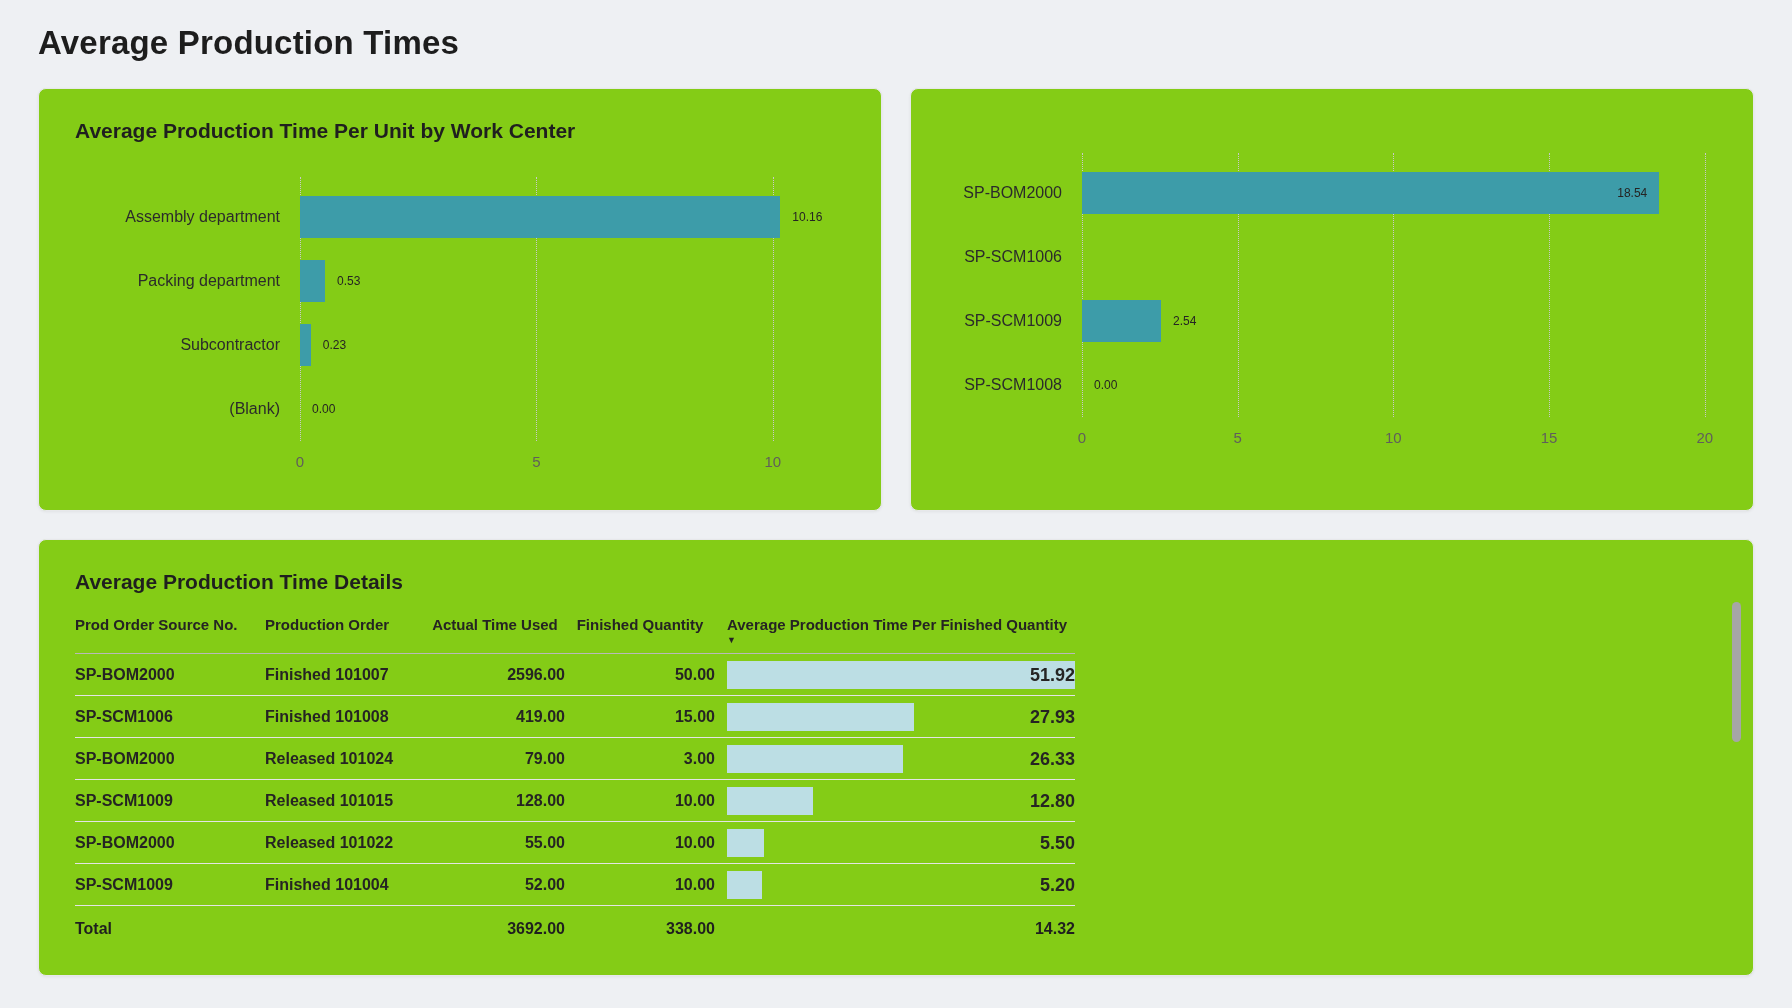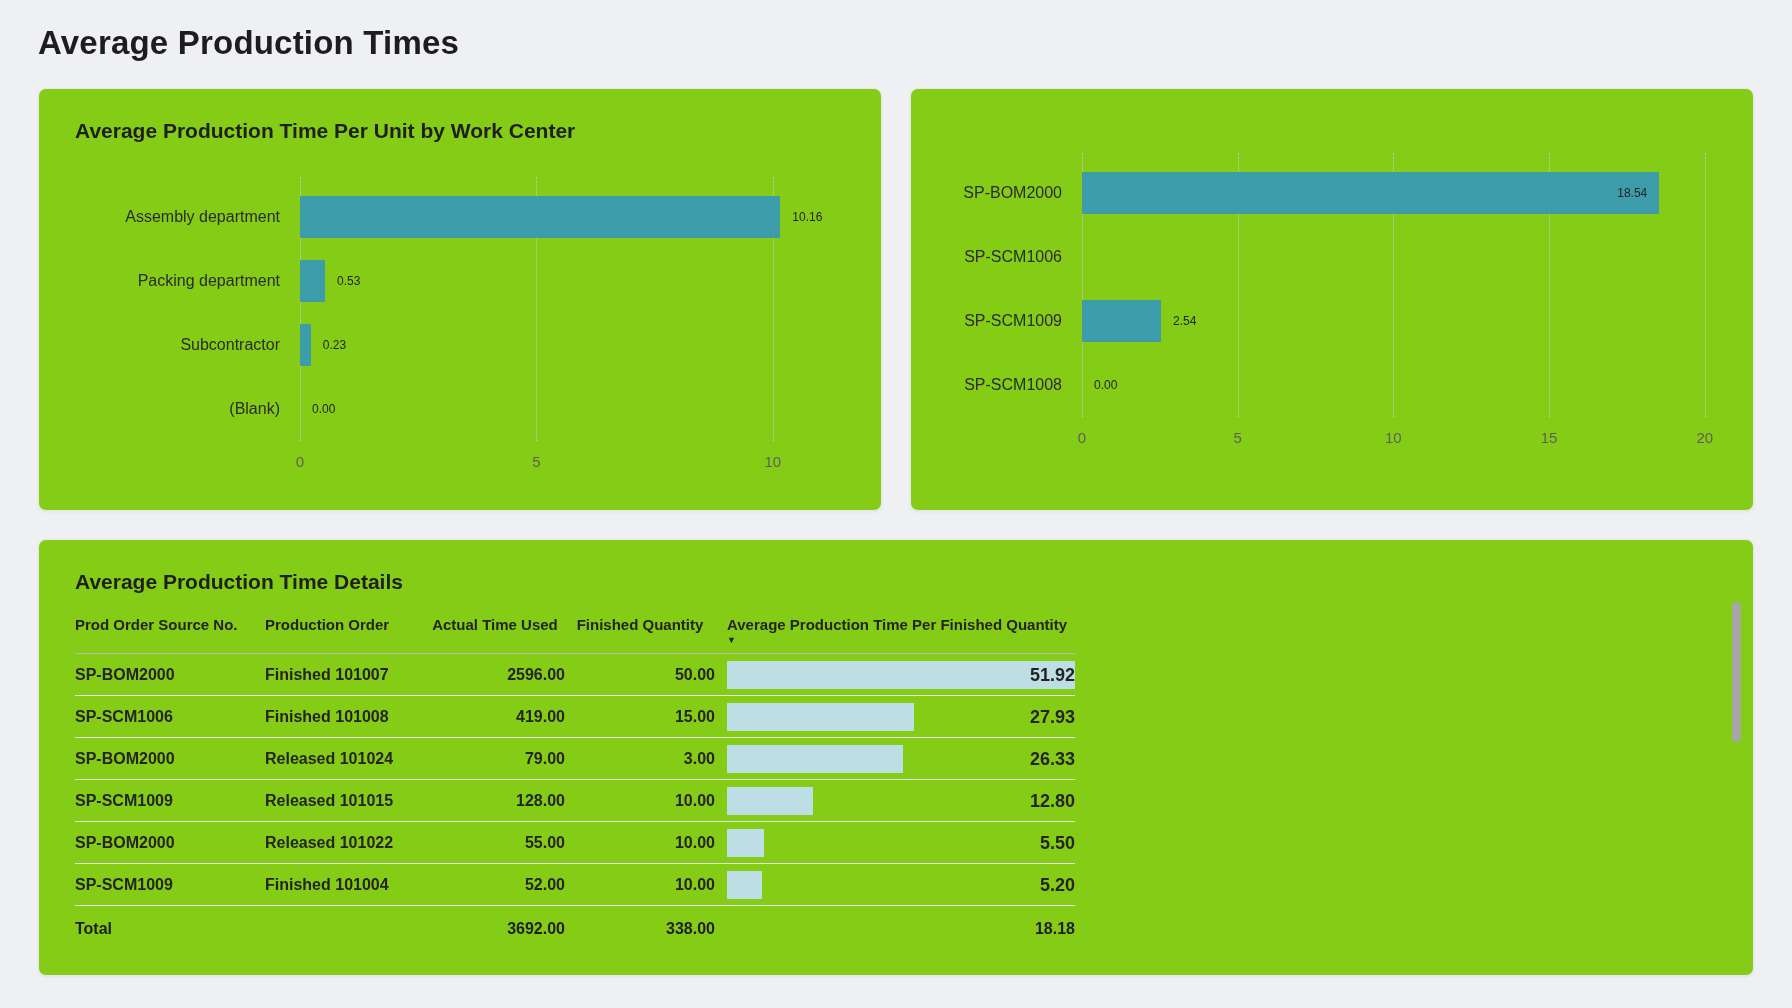--- a/index.html
+++ b/index.html
@@ -304,21 +304,21 @@
               </div>
             </td>
           </tr>
         </tbody>
       <tfoot>
         <tr>
           <td>Total</td>
           <td></td>
           <td class="num">3692.00</td>
           <td class="num">338.00</td>
-          <td class="num">18.18</td>
+          <td class="num">14.32</td>
         </tr>
       </tfoot>
     </table>
 
     <div class="table-scroll-thumb"></div>
   </section>
 
 </div>
 
 </body></html>

